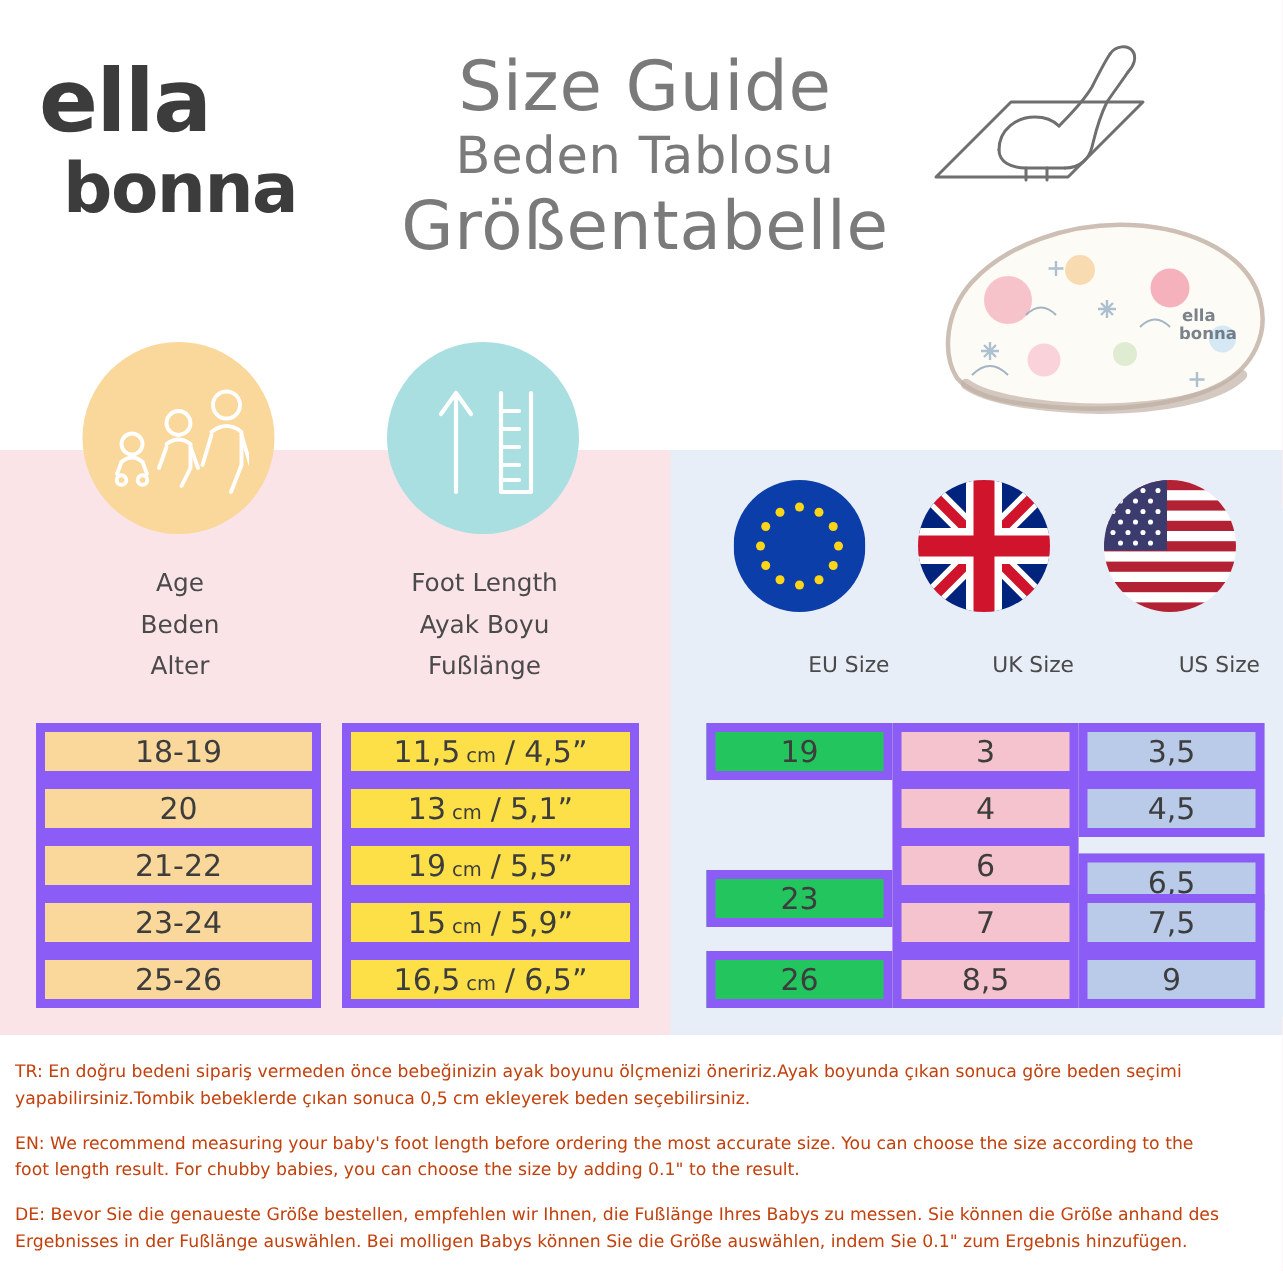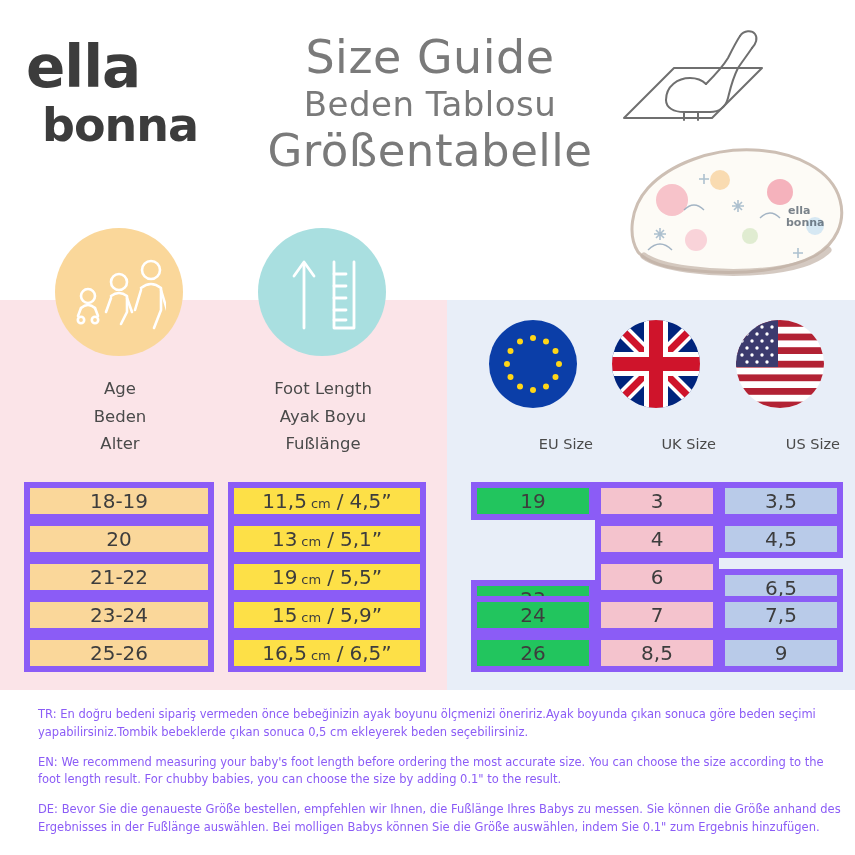--- a/index.html
+++ b/index.html
@@ -175,23 +175,23 @@
     box-sizing: border-box;
   }
   .foot-cm { font-size: 20px; }
   .foot-unit { font-size: 13px; margin-left: 4px; }
   .foot-sep { margin: 0 6px; font-size: 20px; }
   .foot-in { font-size: 20px; }
 
   
   .notes {
     position: absolute;
-    left: 38px; top: 706px;
+    left: 10px; top: 706px;
     width: 806px;
-    color: #8b5cf6;
+    color: #c2410c;
   }
   .note {
     font-size: 11.5px;
     line-height: 1.55;
     margin-bottom: 12px;
   }
 </style>
 </head>
 <body>
 
@@ -425,21 +425,20 @@
     <span class="foot-inner">
       <span class="foot-cm">16,5</span>
       <span class="foot-unit">cm</span>
       <span class="foot-sep">/</span>
       <span class="foot-in">6,5”</span>
     </span>
   </div>
 
   <div class="cell cell-eu" style="left:471px;top:482px;width:124px;height:38px;">19</div>
   <div class="cell cell-eu" style="left:471px;top:558px;width:124px;height:38px;margin-top:22px;">23</div>
-  <div class="cell cell-eu" style="left:471px;top:596px;width:124px;height:38px;">24</div>
   <div class="cell cell-eu" style="left:471px;top:634px;width:124px;height:38px;">26</div>
 
   <div class="cell cell-uk" style="left:595px;top:482px;width:124px;height:38px;">3</div>
   <div class="cell cell-uk" style="left:595px;top:520px;width:124px;height:38px;">4</div>
   <div class="cell cell-uk" style="left:595px;top:558px;width:124px;height:38px;">6</div>
   <div class="cell cell-uk" style="left:595px;top:596px;width:124px;height:38px;">7</div>
   <div class="cell cell-uk" style="left:595px;top:634px;width:124px;height:38px;">8,5</div>
 
   <div class="cell cell-us" style="left:719px;top:482px;width:124px;height:38px;">3,5</div>
   <div class="cell cell-us" style="left:719px;top:520px;width:124px;height:38px;">4,5</div>

